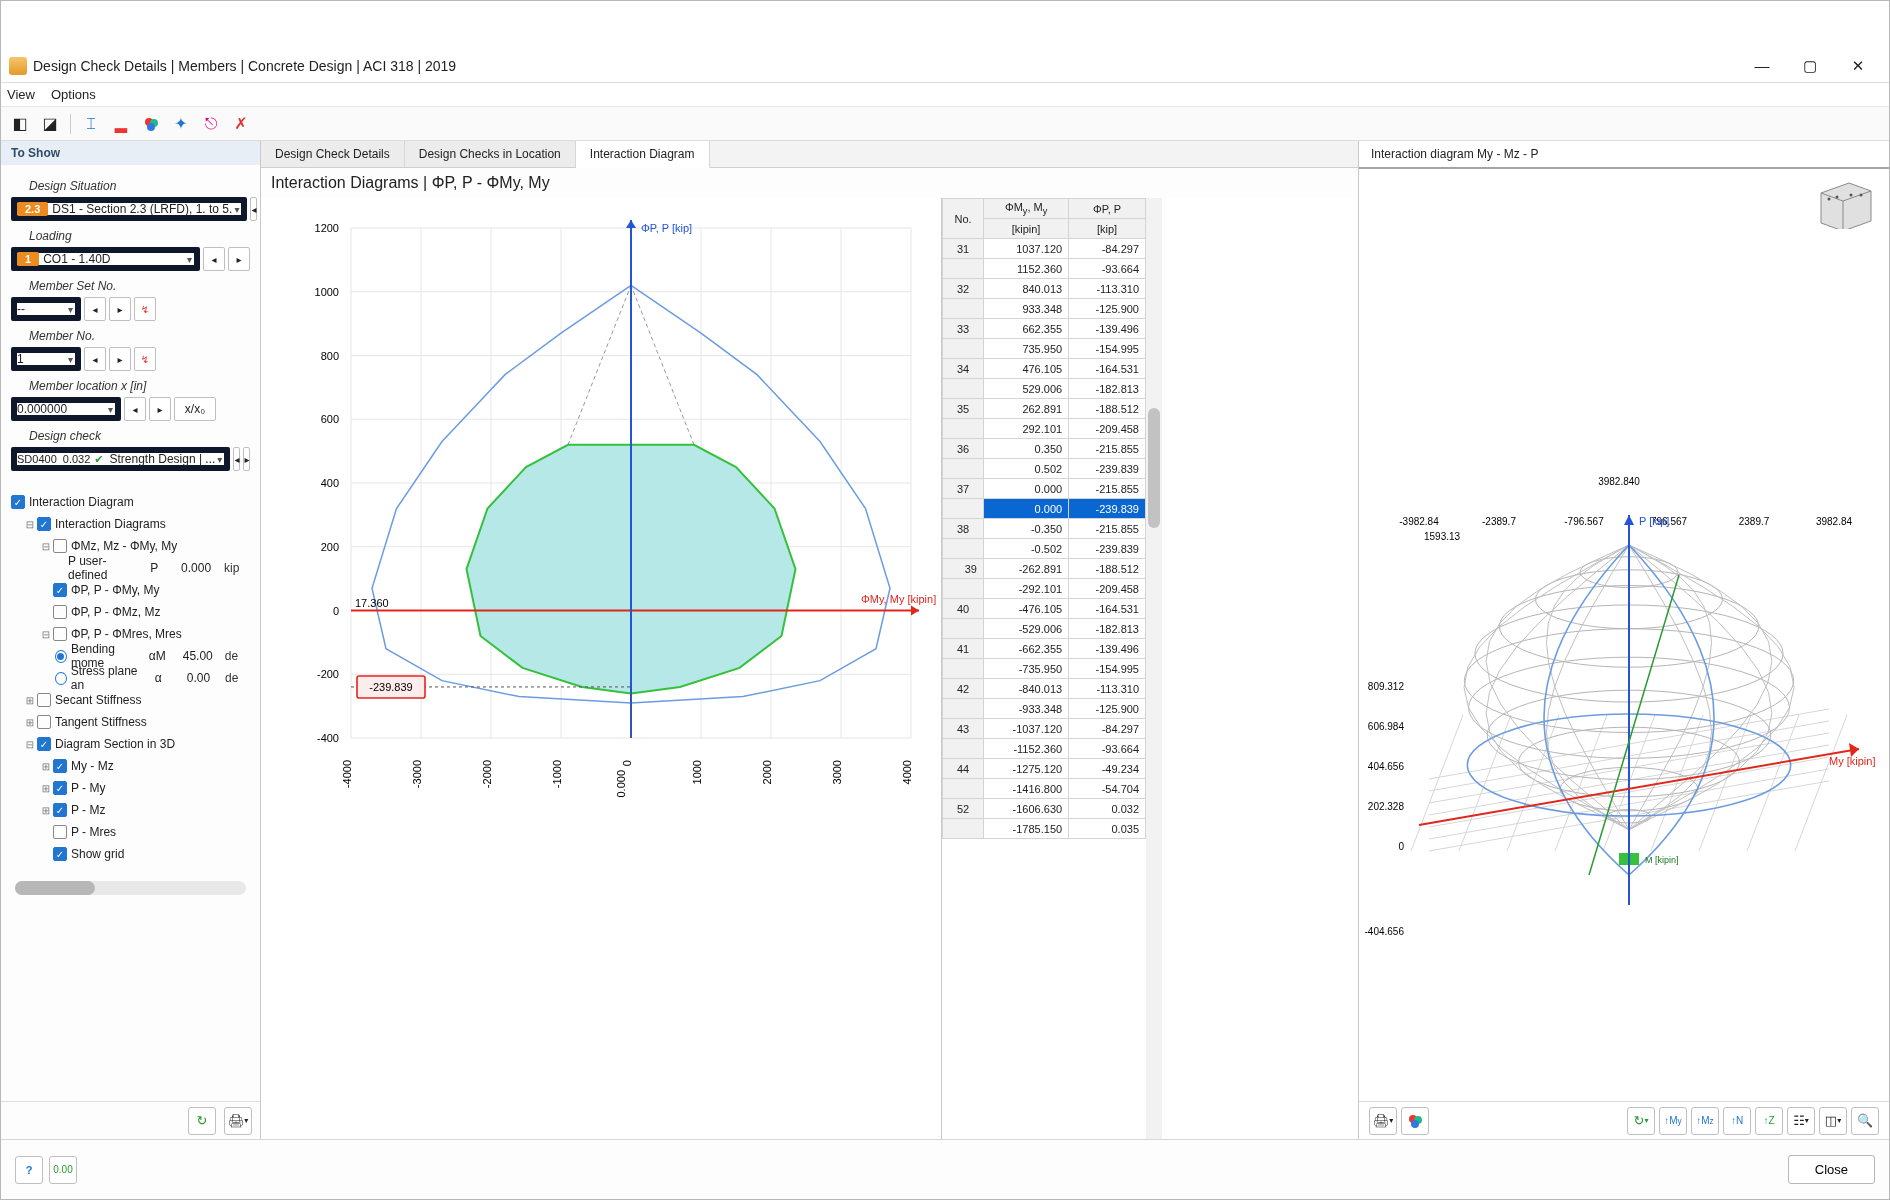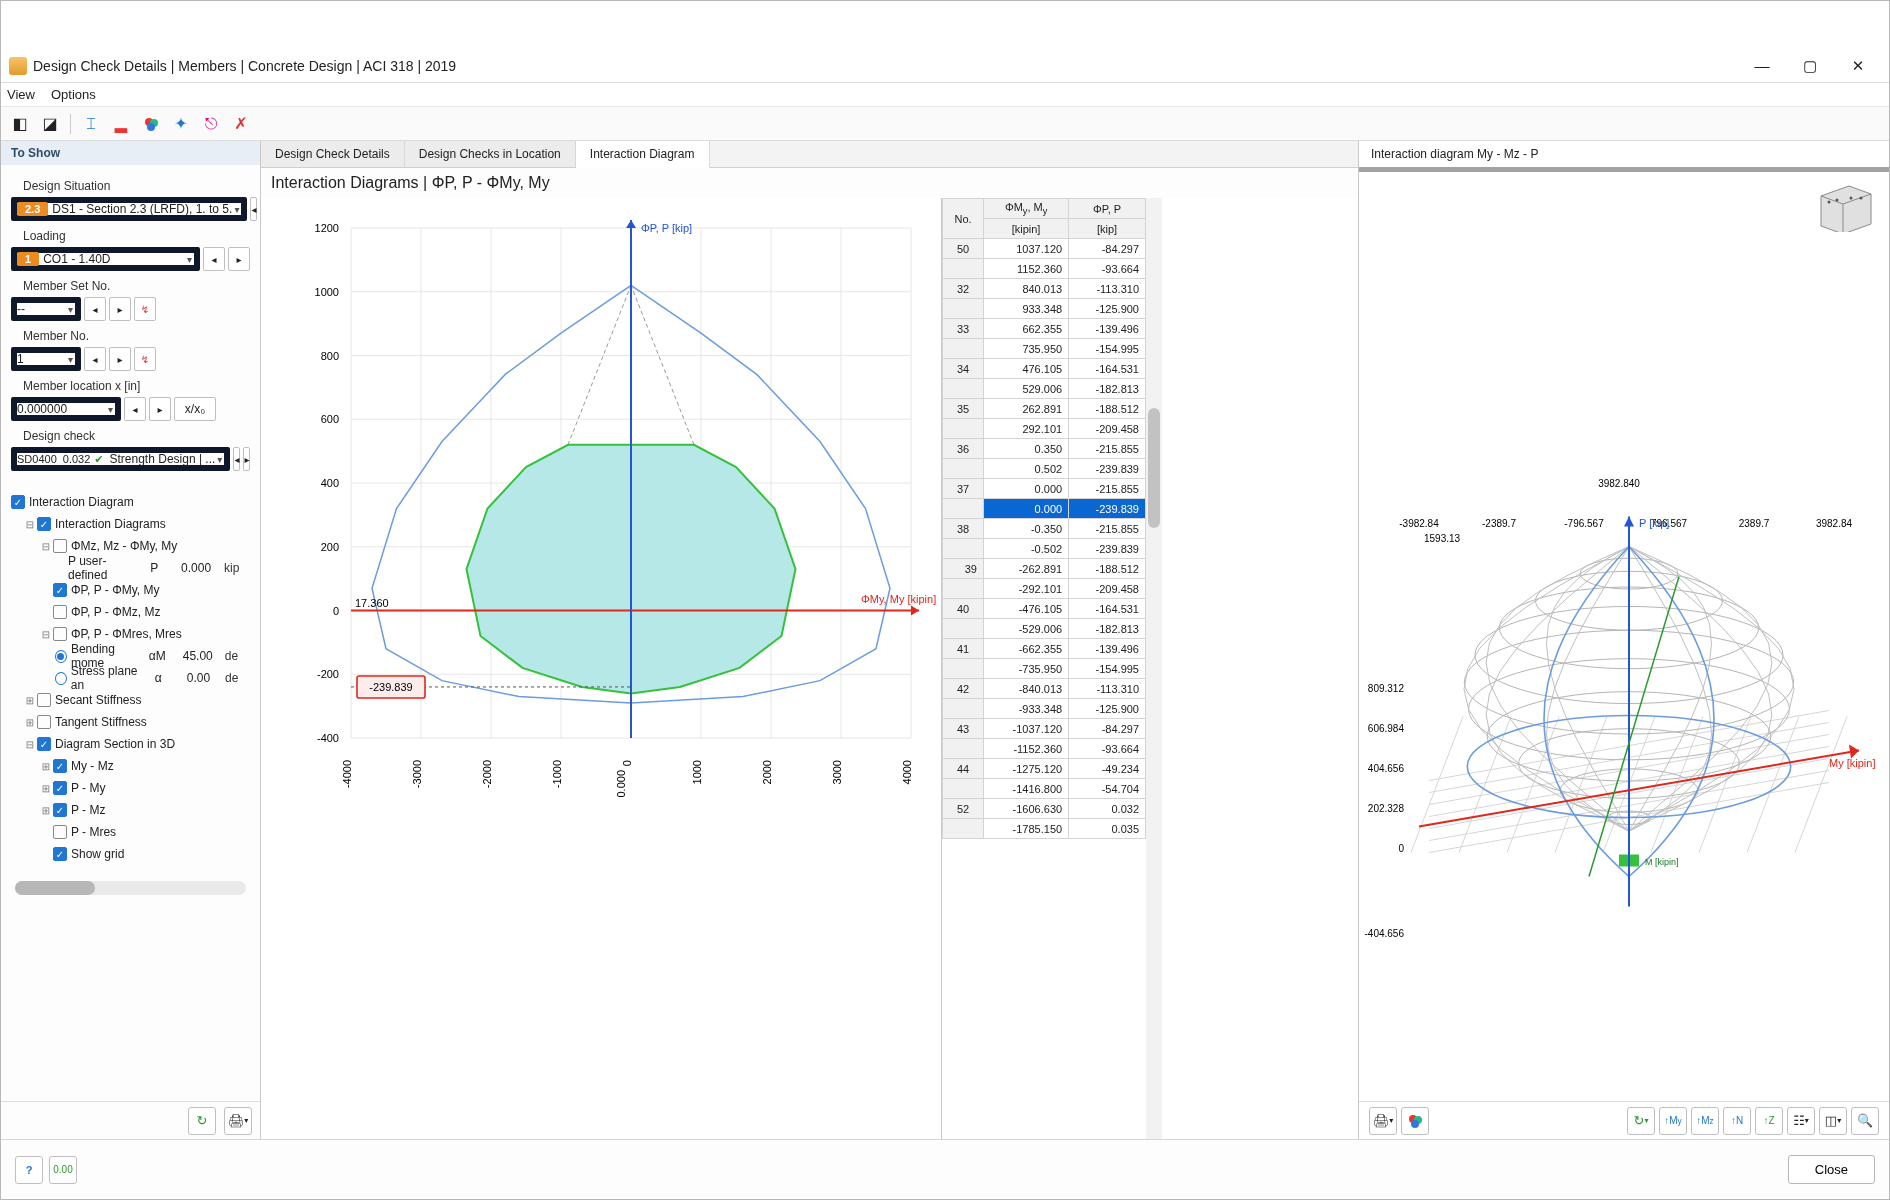--- a/index.html
+++ b/index.html
@@ -12,21 +12,21 @@
   .winbtn { width:46px; height:30px; display:flex; align-items:center; justify-content:center; font-size:15px; }
   .menubar { height:24px; display:flex; align-items:center; padding:0 6px; gap:16px; font-size:13px; border-bottom:1px solid #e7e7e7; }
   .toolbar { height:34px; display:flex; align-items:center; padding:0 6px; gap:4px; border-bottom:1px solid #dcdcdc; background:#fafafa; }
   .tbtn { width:26px; height:26px; display:flex; align-items:center; justify-content:center; border:1px solid transparent; border-radius:2px; font-size:16px; }
   .tsep { width:1px; height:20px; background:#ccc; margin:0 3px; }
   .content { flex:1; display:flex; background:#fdfdfe; min-height:0; }
 
   .sidebar { width:260px; border-right:1px solid #c9c9c9; display:flex; flex-direction:column; background:#fdfdfe; }
   .sidebar-hdr { background:#e8eef6; font-weight:bold; font-size:12px; padding:5px 10px; color:#2f4c68; }
   .side-body { flex:1; padding:6px 10px 8px 10px; overflow:auto; }
-  .flabel { font-size:12px; margin:8px 0 4px 12px; color:#333; }
+  .flabel { font-size:12px; margin:8px 0 4px 18px; color:#333;font-style:italic; }
   .combo-row { display:flex; align-items:center; gap:3px; }
   .badge { background:#ec8b20; color:#fff; border-radius:2px; padding:1px 8px; font-size:11px; font-weight:bold; }
   .combo { flex:1; display:flex; align-items:center; border:6px solid #0f172a; border-radius:2px; height:24px; background:#fff; padding:0 0; }
   .combo .txt { flex:1; font-size:12px; white-space:nowrap; overflow:hidden; text-overflow:ellipsis; }
   .combo .caret { color:#555; font-size:10px; padding:0 2px; }
   .navbtn { width:22px; height:24px; border:1px solid #bfbfbf; background:#fff; border-radius:2px; display:flex; align-items:center; justify-content:center; font-size:10px; }
   .smallbox { width:42px; height:24px; border:1px solid #bfbfbf; background:#fff; border-radius:2px; display:flex; align-items:center; justify-content:center; font-size:12px; }
 
   .tree { margin-top:6px; }
   .tree-row { display:flex; align-items:center; height:22px; font-size:12px; }
@@ -52,21 +52,21 @@
   .chart-svg { width:680px; height:650px; }
   .datatable { width:205px; border-left:1px solid #c9c9c9; overflow:auto; font-size:11px; }
   .datatable table { width:100%; border-collapse:collapse; }
   .datatable th,.datatable td { border:1px solid #d4d4d4; padding:1px 6px; text-align:right; height:20px; white-space:nowrap; }
   .datatable th { background:#f1f1f1; font-weight:normal; text-align:center; }
   .datatable tr.sel td { background:#0a67d1; color:#fff; }
   .vscroll { width:16px; background:#f2f2f2; position:relative; }
   .vscroll .thumb { position:absolute; left:2px; right:2px; top:210px; height:120px; background:#c2c2c2; border-radius:6px; }
 
   .rightpane { width:530px; display:flex; flex-direction:column; background:#fff; }
-  .rp-title { padding:6px 12px; font-size:12px; border-bottom:5px solid #a3a3a3; }
+  .rp-title { padding:6px 12px; font-size:12px; border-bottom:2px solid #a3a3a3; }
   .rp-body { flex:1; position:relative; }
   .rp-corner { position:absolute; right:12px; top:8px; width:70px; height:52px; }
   .iso-svg { width:100%; height:100%; }
   .rp-footer { height:38px; border-top:1px solid #ddd; display:flex; align-items:center; padding:0 10px; gap:4px; }
 
   .statusbar { height:60px; border-top:1px solid #d6d6d6; display:flex; align-items:center; padding:0 14px; background:#fdfdfd; }
   .stbtn { width:28px; height:28px; border:1px solid #bfbfbf; border-radius:3px; background:#fff; display:flex; align-items:center; justify-content:center; margin-right:6px; }
   .closebtn { margin-left:auto; padding:6px 26px; border:1px solid #b7b7b7; border-radius:3px; background:#fff; font-size:13px; }
   .rp-tbtn { width:28px; height:28px; border:1px solid #bfbfbf; border-radius:3px; background:#fff; display:flex; align-items:center; justify-content:center; font-size:13px; }
 </style>
@@ -357,21 +357,21 @@
                 <th>ΦM<sub>y</sub>, M<sub>y</sub></th>
                 <th>ΦP, P</th>
               </tr>
               <tr>
                 <th>[kipin]</th>
                 <th>[kip]</th>
               </tr>
             </thead>
             <tbody id="tbody">
                 <tr>
-                  <td style="text-align:center;background:#f1f1f1;">50</td>
+                  <td style="text-align:center;background:#f1f1f1;">31</td>
                   <td>1037.120</td>
                   <td>-84.297</td>
                 </tr>
                 <tr>
                   <td style="text-align:center;background:#f1f1f1;"></td>
                   <td>1152.360</td>
                   <td>-93.664</td>
                 </tr>
                 <tr>
                   <td style="text-align:center;background:#f1f1f1;">32</td>

